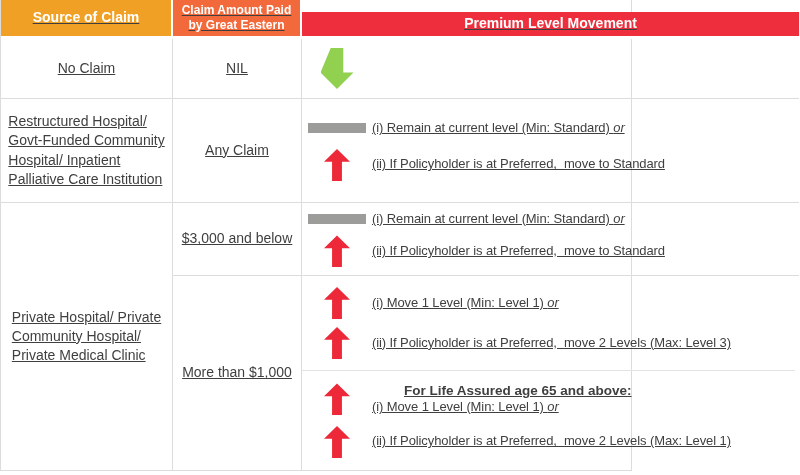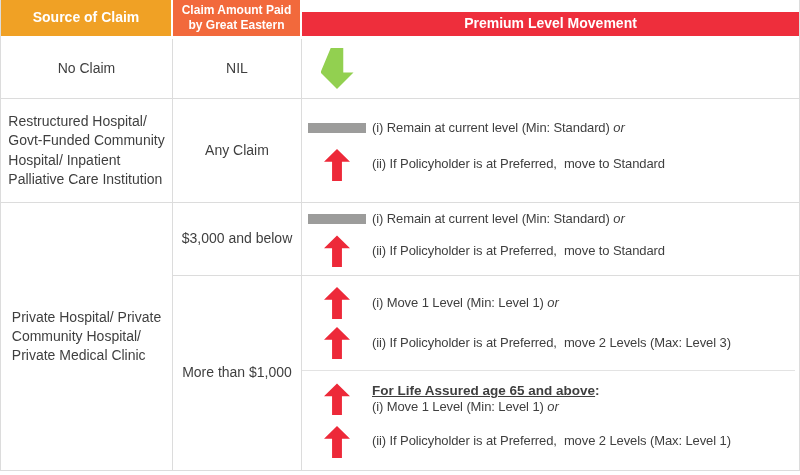--- a/index.html
+++ b/index.html
@@ -14,27 +14,28 @@
     --text:#3F3F3F;
   }
   *{box-sizing:border-box;}
   html,body{margin:0;padding:0;}
   body{
     width:800px;height:475px;background:#ffffff;
     font-family:"Liberation Sans", sans-serif;
     color:var(--text);
   }
   .table{
-    width:800px;height:471px;
+    width:632px;height:471px;
     border-left:1px solid var(--border);
     border-right:1px solid var(--border);
     border-bottom:1px solid var(--border);
     display:grid;
     grid-template-columns:172px 129px 497px;
     grid-template-rows:39px 60px 104px 73px 194px;
+    text-decoration:underline;
   }
   
   .h{
     display:flex;align-items:center;justify-content:center;text-align:center;
     color:#fff;font-weight:bold;font-size:14px;line-height:1.25;
     border-bottom:3px solid #fff;
   }
   .h1{background:var(--header_source_bg);border-right:2px solid #fff;}
   .h2{background:var(--header_amount_bg);border-right:2px solid #fff;font-size:12px;}
   .h3{background:var(--header_premium_bg);margin-top:12px;}
@@ -78,21 +79,21 @@
   }
   .mv-block1{
     height:94px;display:flex;flex-direction:column;justify-content:center;gap:8px;
   }
   .mv-block2{
     flex:1;border-top:1px solid var(--border_light);
     display:flex;flex-direction:column;justify-content:center;gap:10px;
     padding:4px 0;
   }
   .stack{display:flex;flex-direction:column;gap:1px;}
-  .senior-heading{font-size:13.5px;font-weight:bold;white-space:pre;}
+  .senior-heading{font-size:13.5px;font-weight:bold;white-space:pre;margin-left:32px;}
   .senior-heading .u{text-decoration:underline;}
 </style>
 </head>
 <body>
 
 <div class="table">
 
   <div class="h h1">
     <span>Source of Claim</span>
   </div>

